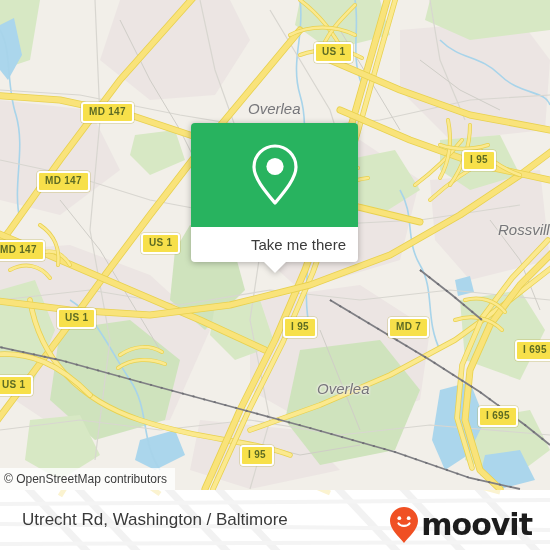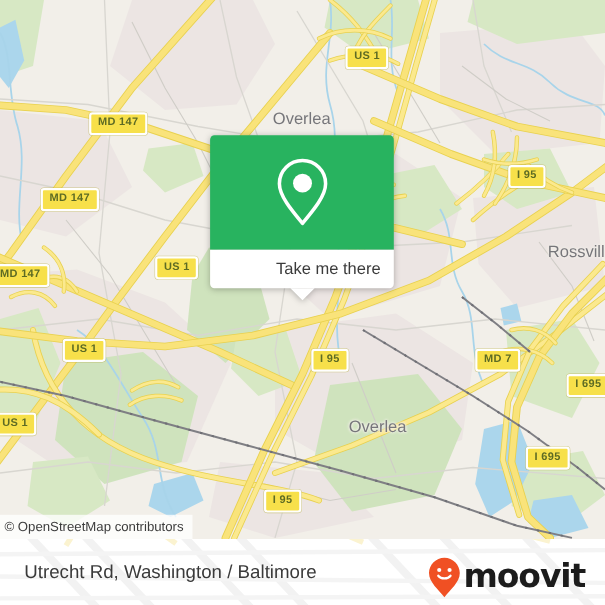--- a/index.html
+++ b/index.html
@@ -18,20 +18,21 @@
     background:#f2efe9;
     overflow:hidden;
   }
   #map svg{display:block;}
   .maplbl{
     position:absolute;
     font-family:"Liberation Sans", sans-serif;
     color:#7b7b76;
     white-space:nowrap;
     pointer-events:none;
+    font-style:italic;
   }
   .place{
     font-size:15px;color:#76767a;
     text-shadow:0 0 3px #f2efe9,0 0 3px #f2efe9,0 0 2px #f2efe9;
   }
   
   .shield{
     position:absolute;
     background:#f7e04a;
     border:2px solid #ffffff;
@@ -299,21 +300,21 @@
     <div class="maplbl place" style="left:317px;top:380px;">Overlea</div>
 
     <div class="shield" style="left:314px;top:42px;">US 1</div>
     <div class="shield" style="left:81px;top:102px;">MD 147</div>
     <div class="shield" style="left:462px;top:150px;">I 95</div>
     <div class="shield" style="left:37px;top:171px;">MD 147</div>
     <div class="shield" style="left:-8px;top:240px;">MD 147</div>
     <div class="shield" style="left:141px;top:233px;">US 1</div>
     <div class="shield" style="left:57px;top:308px;">US 1</div>
     <div class="shield" style="left:283px;top:317px;">I 95</div>
-    <div class="shield" style="left:432px;top:317px;">MD 7</div>
+    <div class="shield" style="left:388px;top:317px;">MD 7</div>
     <div class="shield" style="left:515px;top:340px;">I 695</div>
     <div class="shield" style="left:-6px;top:375px;">US 1</div>
     <div class="shield" style="left:478px;top:406px;">I 695</div>
     <div class="shield" style="left:240px;top:445px;">I 95</div>
 
     <div id="attrib">© OpenStreetMap contributors</div>
 
     <div id="callout">
       <div id="callout-green">
         <svg width="54" height="66" viewBox="0 0 54 66">

